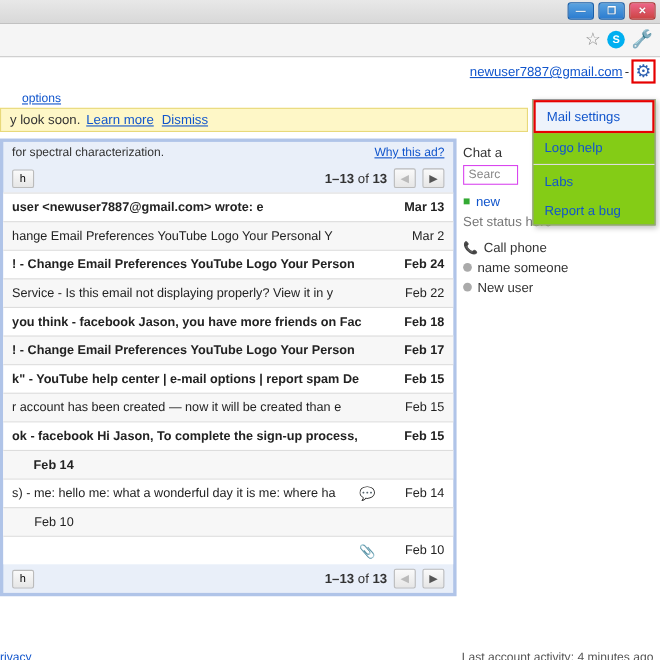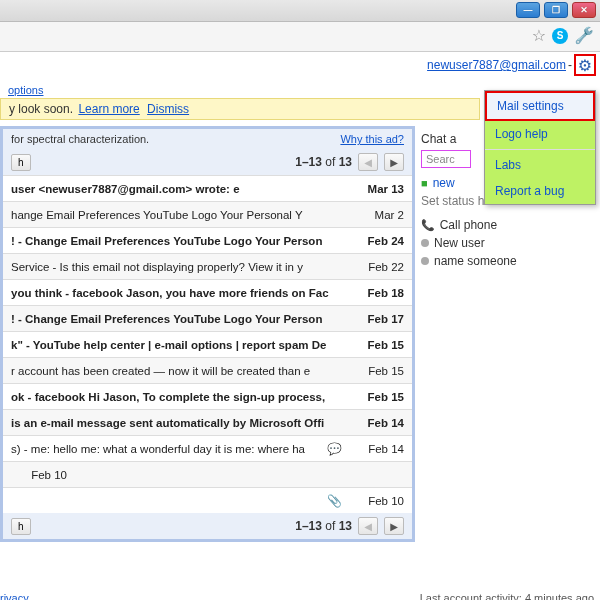--- a/index.html
+++ b/index.html
@@ -15,21 +15,21 @@
 .star { font-size: 16px; color: #888; }
 .skype { width: 16px; height: 16px; background: #00aff0; border-radius: 50%; display: flex; align-items: center; justify-content: center; color: #fff; font-size: 10px; font-weight: bold; }
 .wrench { font-size: 16px; color: #555; transform: scaleX(-1); }
 
 .topbar { height: 30px; position: relative; }
 .email { position: absolute; right: 34px; top: 6px; font-size: 12px; color: #1155cc; text-decoration: underline; }
 .dash { position: absolute; right: 28px; top: 6px; font-size: 12px; color: #333; }
 .gear-wrap { position: absolute; right: 4px; top: 2px; width: 22px; height: 22px; border: 2px solid #e60000; display: flex; align-items: center; justify-content: center; }
 .gear { font-size: 16px; color: #2b5fb0; }
 
-.options-line { padding: 2px 8px; font-size: 11px; }
+.options-line { padding: 2px 20px; font-size: 11px; }
 .options-line a { color: #1155cc; text-decoration: underline; }
 
 .yellowbar { background: #fef7c7; border: 1px solid #e8d97a; padding: 3px 8px; font-size: 12px; color: #333; margin: 0 120px 0 0; }
 .yellowbar a { color: #1155cc; text-decoration: underline; margin: 0 2px; }
 
 .layout { display: flex; margin-top: 6px; }
 .mail-pane { flex: 0 0 415px; border: 3px solid #b0c4e8; background: #e9eff9; position: relative; }
 
 .ad-row { display: flex; justify-content: space-between; padding: 4px 8px; font-size: 11px; color: #333; }
 .ad-row a { color: #1155cc; text-decoration: underline; }
@@ -54,21 +54,21 @@
 .search-box { width: 50px; border: 1px solid #d946ef; padding: 2px 4px; font-size: 11px; color: #888; margin: 2px 0 6px 0; display: inline-block; }
 .side-item { display: flex; align-items: center; gap: 5px; padding: 2px 0; color: #1155cc; font-size: 12px; }
 .side-item.gray { color: #777; }
 .side-item.black { color: #333; }
 .dot { width: 8px; height: 8px; border-radius: 50%; }
 .dot.gray { background: #aaa; }
 .cam { color: #3a3; font-size: 11px; }
 .phone { color: #3a3; font-size: 11px; }
 .arrow-down { color: #666; font-size: 9px; margin-left: auto; }
 
-.dropdown { position: absolute; right: 4px; top: 90px; width: 112px; background: #bef264; border: 1px solid #999; box-shadow: 2px 2px 5px rgba(0,0,0,.25); z-index: 50; font-size: 12px; }
+.dropdown { position: absolute; right: 4px; top: 90px; width: 112px; background: #84cc16; border: 1px solid #999; box-shadow: 2px 2px 5px rgba(0,0,0,.25); z-index: 50; font-size: 12px; }
 .dd-item { padding: 6px 10px; color: #1155cc; cursor: pointer; }
 .dd-item.hl { background: #eef3fb; }
 .dd-item.box { border: 2px solid #e60000; }
 .dd-sep { border-top: 1px solid #ddd; margin: 2px 0; }
 
 .footer { position: absolute; bottom: 8px; left: 0; right: 6px; font-size: 11px; }
 .footer-left { position: absolute; left: 0; top: 0; }
 .footer-left a { color: #1155cc; text-decoration: underline; }
 .footer-right { position: absolute; right: 0; top: 0; text-align: right; color: #555; }
 </style>
@@ -154,21 +154,20 @@
         </div>
         <div class="msg">
           <span class="msg-text">r account has been created — now it will be created than e</span>
           <span class="msg-date">Feb 15</span>
         </div>
         <div class="msg unread">
           <span class="msg-text">ok - facebook Hi Jason, To complete the sign-up process,</span>
           <span class="msg-date">Feb 15</span>
         </div>
         <div class="msg unread">
-          <span class="msg-text">is an e-mail message sent automatically by Microsoft Offi</span>
           <span class="msg-date">Feb 14</span>
         </div>
         <div class="msg">
           <span class="msg-text">s) - me: hello me: what a wonderful day it is me: where ha</span>
           <span class="msg-icon">💬</span>
           <span class="msg-date">Feb 14</span>
         </div>
         <div class="msg">
           <span class="msg-date">Feb 10</span>
         </div>
@@ -199,25 +198,25 @@
       <span>Set status here</span>
       <span class="arrow-down">▼</span>
     </div>
     <div style="height:6px"></div>
     <div class="side-item black">
       <span class="phone">📞</span>
       <span>Call phone</span>
     </div>
     <div class="side-item black">
       <span class="dot gray"></span>
-      <span>New user</span>
+      <span>name someone</span>
     </div>
     <div class="side-item black">
       <span class="dot gray"></span>
-      <span>name someone</span>
+      <span>New user</span>
     </div>
   </div>
 </div>
 
 <div class="dropdown">
   <div class="dd-item hl box">Mail settings</div>
   <div class="dd-item">Logo help</div>
   <div class="dd-sep"></div>
   <div class="dd-item">Labs</div>
   <div class="dd-item">Report a bug</div>

